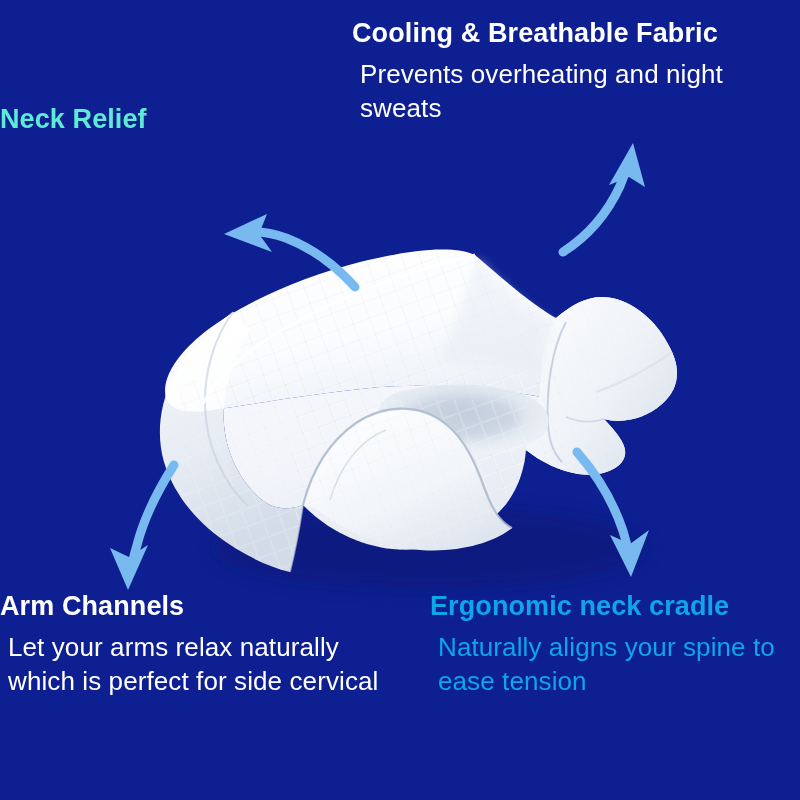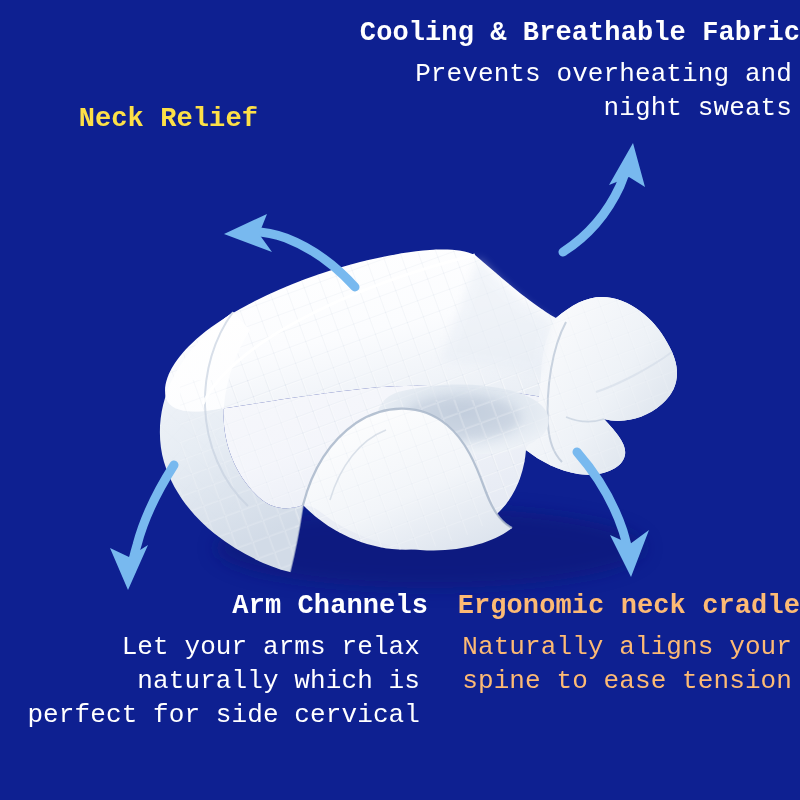--- a/index.html
+++ b/index.html
@@ -12,41 +12,41 @@
     -webkit-font-smoothing:antialiased;
   }
   #infographic{
     position:absolute;inset:0;
     width:800px;height:800px;
     background:#0e2091;
     overflow:hidden;
   }
 
   
-  .callout{position:absolute;text-align:right;color:#ffffff;font-family:Liberation Mono, monospace;}
+  .callout{position:absolute;text-align:left;color:#ffffff;}
   .callout .c-title{
     font-weight:700;
     font-size:27px;
     line-height:1.22;
     letter-spacing:.1px;
     margin:0 0 1px 0;
     white-space:nowrap;
   }
   .callout .c-title.wrap{white-space:normal;}
   .callout .c-body{
     font-weight:300;
     font-size:26px;
     line-height:1.30;
     margin:8px;
     letter-spacing:.1px;
   }
 
   #callout-neck-relief{left:0px;top:103px;width:258px;}
   #callout-cooling{left:352px;top:17px;width:448px;}
-  #callout-arm-channels{left:8px;top:590px;width:420px;}
+  #callout-arm-channels{left:0px;top:590px;width:420px;}
   #callout-ergonomic{left:430px;top:590px;width:370px;}
 
   
   #arrows{position:absolute;left:0;top:0;width:800px;height:800px;}
 
   
   #pillow-figure{
     position:absolute;left:0;top:0;width:800px;height:800px;
     pointer-events:none;
   }
@@ -276,32 +276,32 @@
     </g>
 
     <g>
       <path d="M 577,452
                C 598,476 614,504 623,531
                C 626,541 628,549 629,556" fill="none" stroke="#78b9ef" stroke-width="9" stroke-linecap="round"></path>
       <path d="M 631,577 L 610,535 L 630,544 L 649,530 Z" fill="#78b9ef"></path>
     </g>
   </svg>
 
-  <div class="callout" id="callout-neck-relief" style="color: #fde047;">
+  <div class="callout" id="callout-neck-relief" style="color: #5eead4;">
     <div class="c-title">Neck Relief</div>
   </div>
 
   <div class="callout" id="callout-cooling" style="color: rgb(255, 255, 255);">
     <div class="c-title">Cooling &amp; Breathable Fabric</div>
     <div class="c-body">Prevents overheating and night sweats</div>
   </div>
 
   <div class="callout" id="callout-arm-channels" style="color: rgb(255, 255, 255);">
     <div class="c-title">Arm Channels</div>
     <div class="c-body">Let your arms relax naturally which is perfect for side cervical</div>
   </div>
 
-  <div class="callout" id="callout-ergonomic" style="color: #fdba74;">
+  <div class="callout" id="callout-ergonomic" style="color: #0ea5e9;">
     <div class="c-title wrap">Ergonomic neck cradle</div>
     <div class="c-body">Naturally aligns your spine to ease tension</div>
   </div>
 
 </div>
 
 </body></html>

